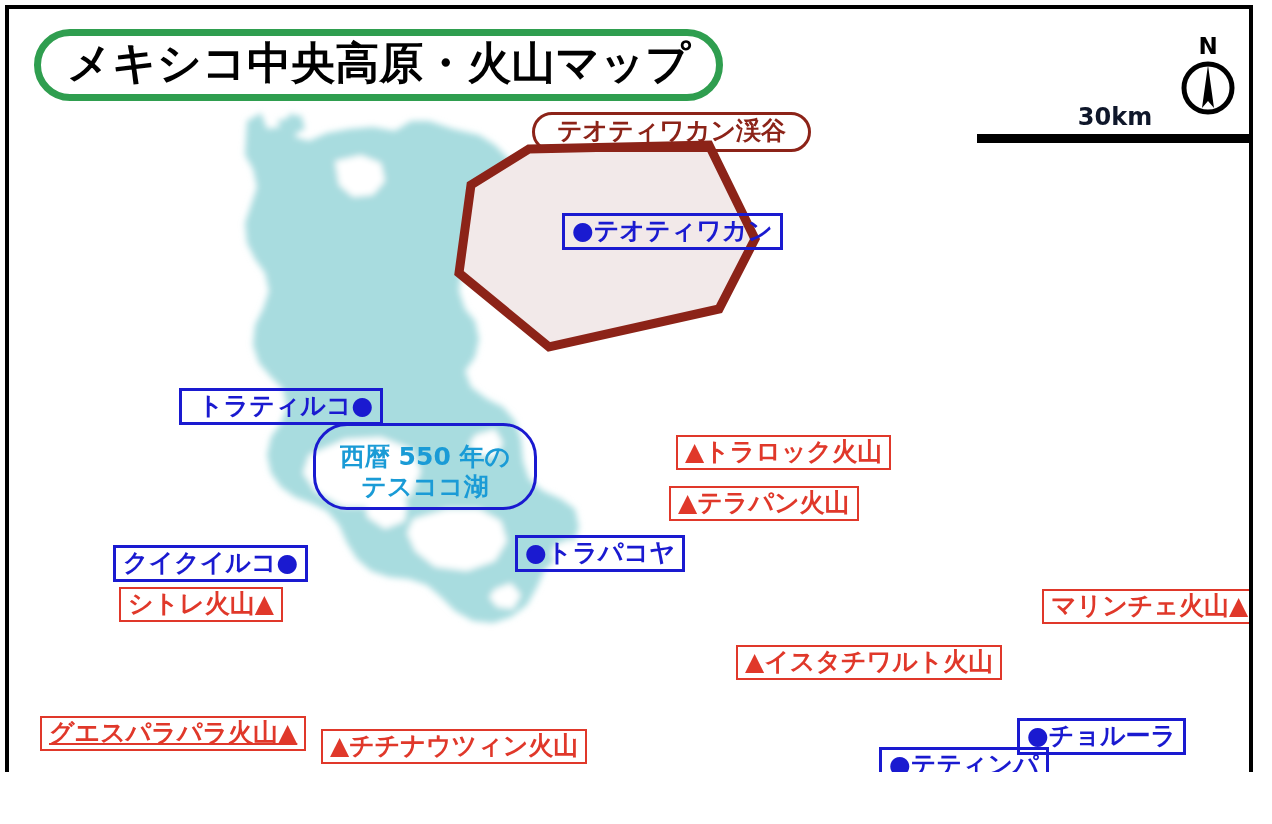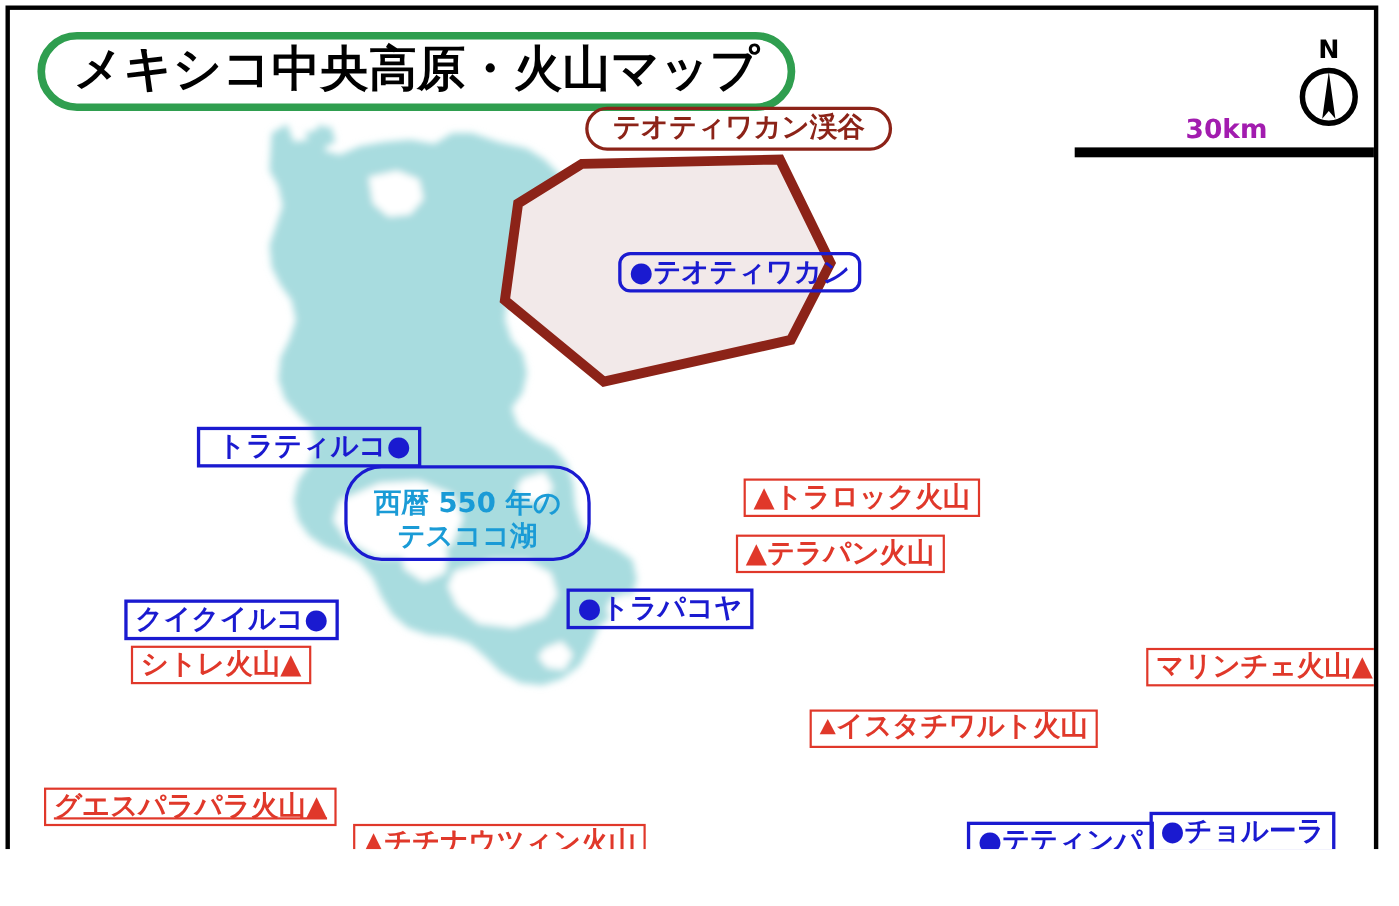--- a/index.html
+++ b/index.html
@@ -72,21 +72,21 @@
   #scale {
     position: absolute;
     left: 968px;
     top: 96px;
     width: 276px;
     text-align: center;
   }
   #scale-label {
     font-size: 24px;
     font-weight: bold;
-    color: #a21caf;
+    color: #0f172a;
     line-height: 1;
     margin-bottom: 5px;
   }
   #scale-bar {
     width: 276px;
     height: 9px;
     background: #000;
   }
   
   #region-layer {
@@ -196,37 +196,37 @@
         <circle cx="28" cy="28" r="24" fill="#ffffff" stroke="#000000" stroke-width="5"></circle>
         <polygon points="28,5 34,48 28,41 22,48" fill="#000000"></polygon>
       </svg>
     </div>
 
     <div id="scale">
       <div id="scale-label">30km</div>
       <div id="scale-bar"></div>
     </div>
 
-    <div class="capsule region" style="left:523px; top:88px;">テオティワカン渓谷</div>
+    <div class="capsule region" style="left:523px; top:103px;">テオティワカン渓谷</div>
 
     <div class="capsule lake" style="left:304px; top:414px; width:224px;">
       <div>西暦 550 年の</div>
       <div>テスココ湖</div>
     </div>
 
-    <div class="boxlabel site" style="left:553px; top:220px;border-radius:11px;">●テオティワカン</div>
+    <div class="boxlabel site" style="left:553px; top:204px;">●テオティワカン</div>
     <div class="boxlabel site" style="left:170px; top:379px;padding-left:16px;">トラティルコ●</div>
     <div class="boxlabel site" style="left:506px; top:526px;">●トラパコヤ</div>
     <div class="boxlabel site" style="left:104px; top:536px;">クイクイルコ●</div>
     <div class="boxlabel site" style="left:870px; top:738px;">●テティンパ</div>
-    <div class="boxlabel site" style="left:1036px; top:709px;margin-top:20px;">●チョルーラ</div>
+    <div class="boxlabel site" style="left:1008px; top:709px;">●チョルーラ</div>
 
     <div class="boxlabel volcano" style="left:667px; top:426px;">▲トラロック火山</div>
     <div class="boxlabel volcano" style="left:660px; top:477px;">▲テラパン火山</div>
     <div class="boxlabel volcano" style="left:1033px; top:580px;">マリンチェ火山▲</div>
     <div class="boxlabel volcano" style="left:110px; top:578px;">シトレ火山▲</div>
-    <div class="boxlabel volcano" style="left:727px; top:636px;font-family:Liberation Mono, monospace;">▲イスタチワルト火山</div>
+    <div class="boxlabel volcano" style="left:727px; top:636px;">▲イスタチワルト火山</div>
     <div class="boxlabel volcano" style="left:31px; top:707px;text-decoration:underline;">グエスパラパラ火山▲</div>
-    <div class="boxlabel volcano" style="left:312px; top:740px;">▲チチナウツィン火山</div>
+    <div class="boxlabel volcano" style="left:312px; top:720px;">▲チチナウツィン火山</div>
     <div class="boxlabel volcano" style="left:732px; top:772px;">▲ポポカテペトル火山</div>
 
   </div>
 </div>
 
 </body></html>

